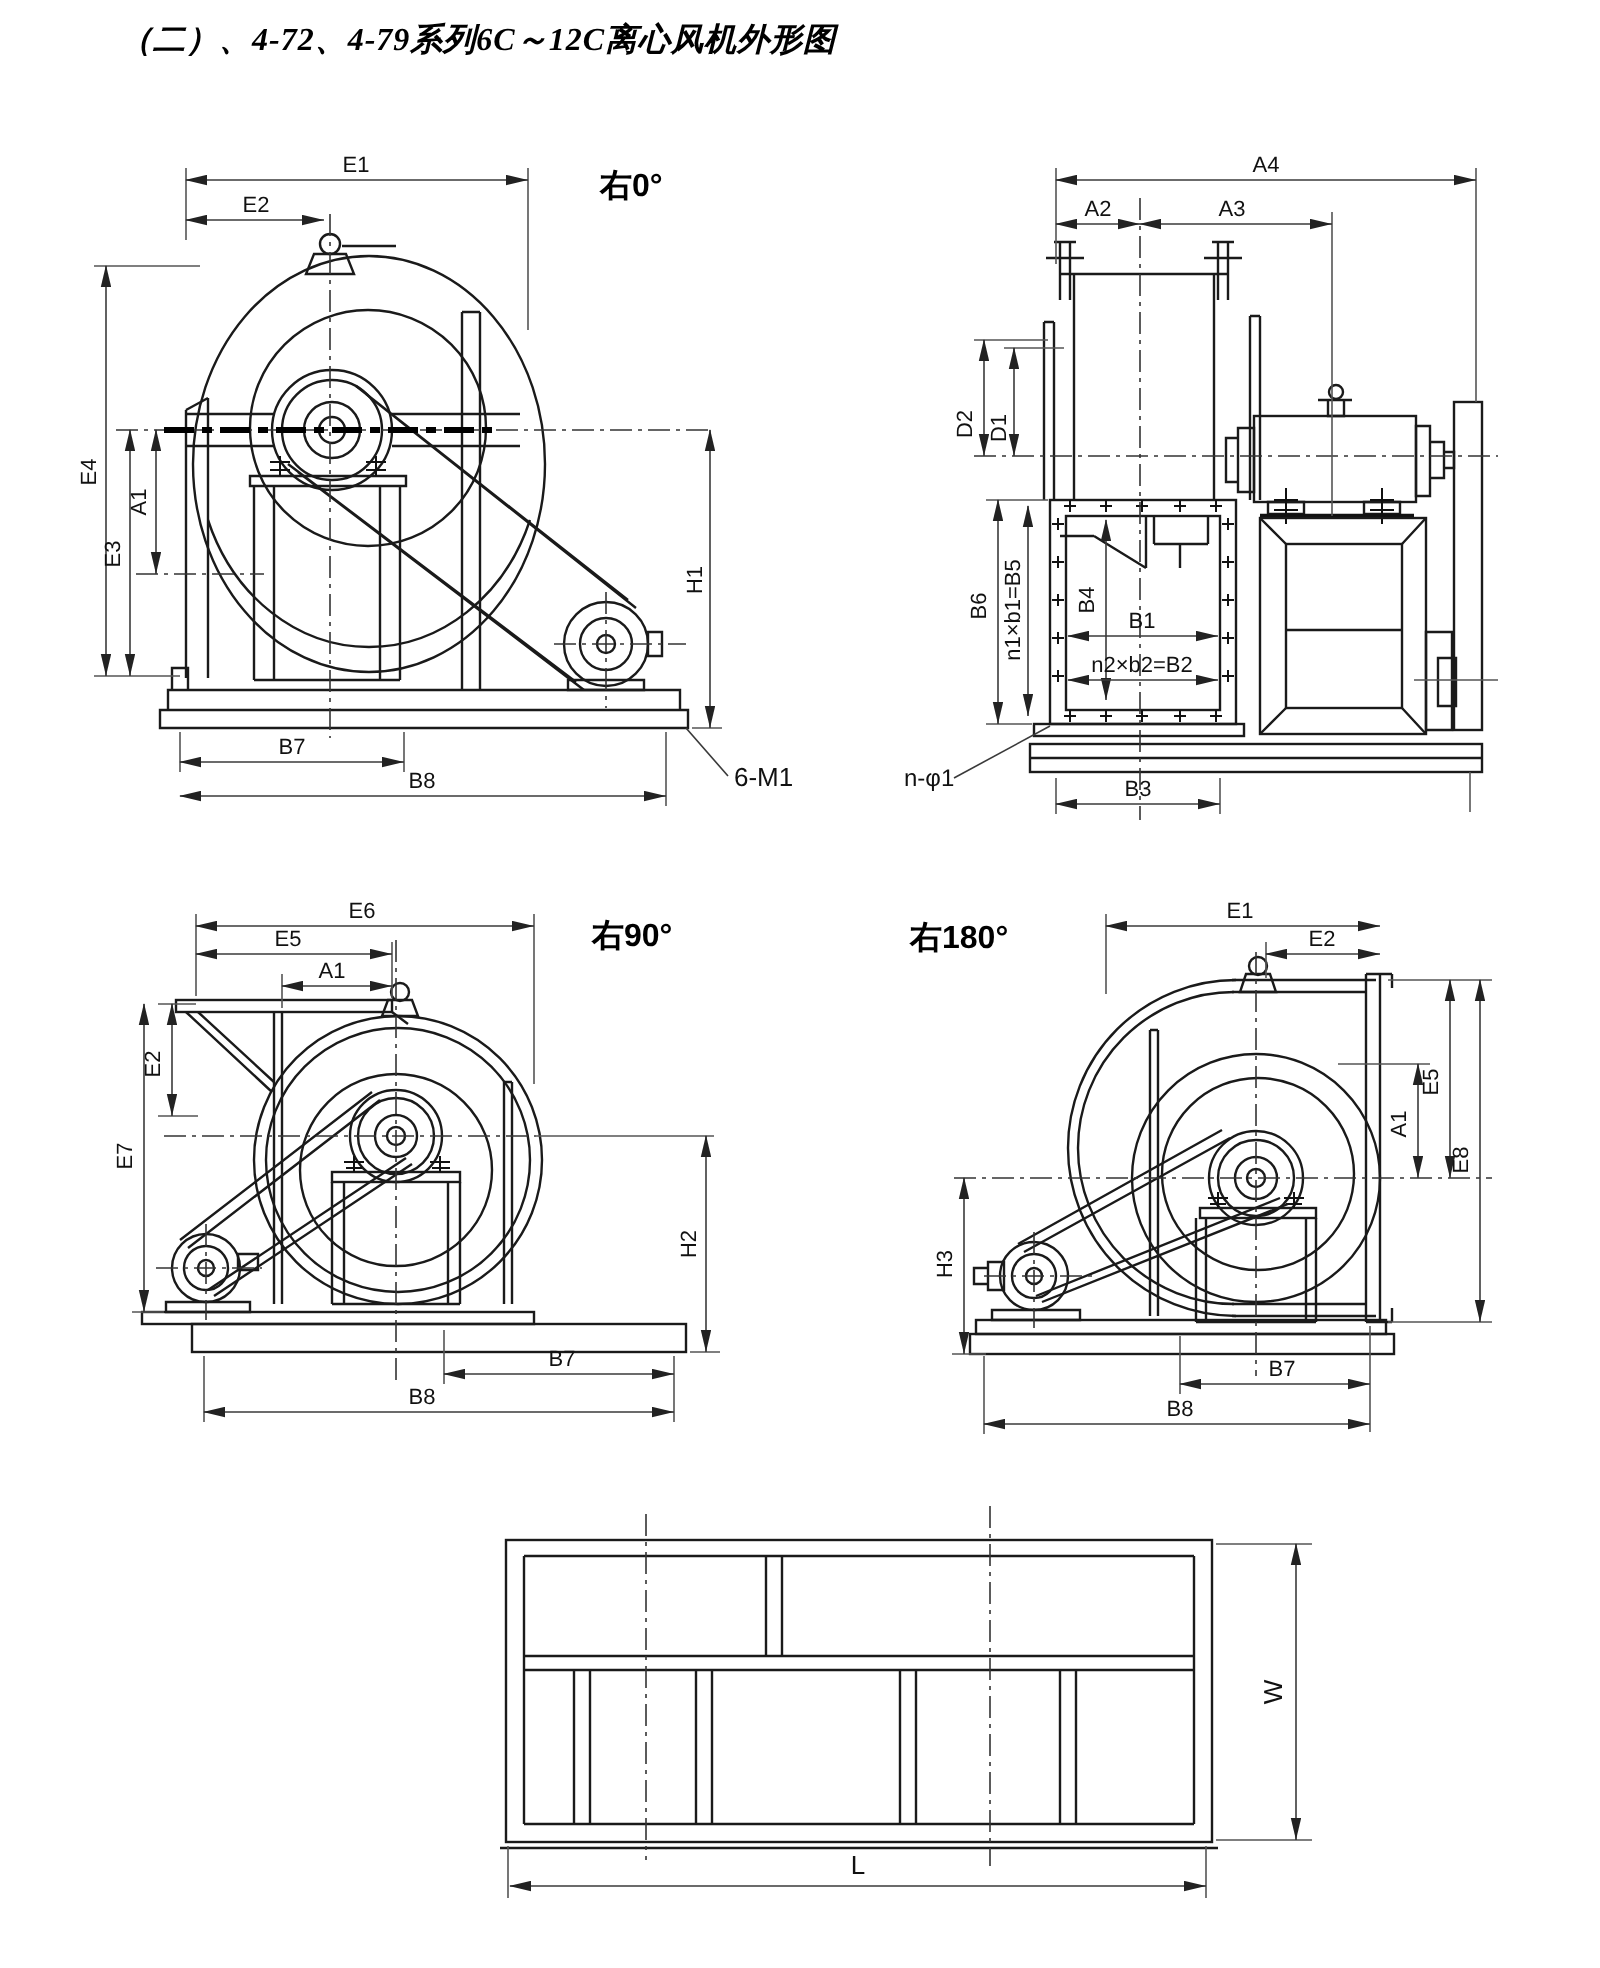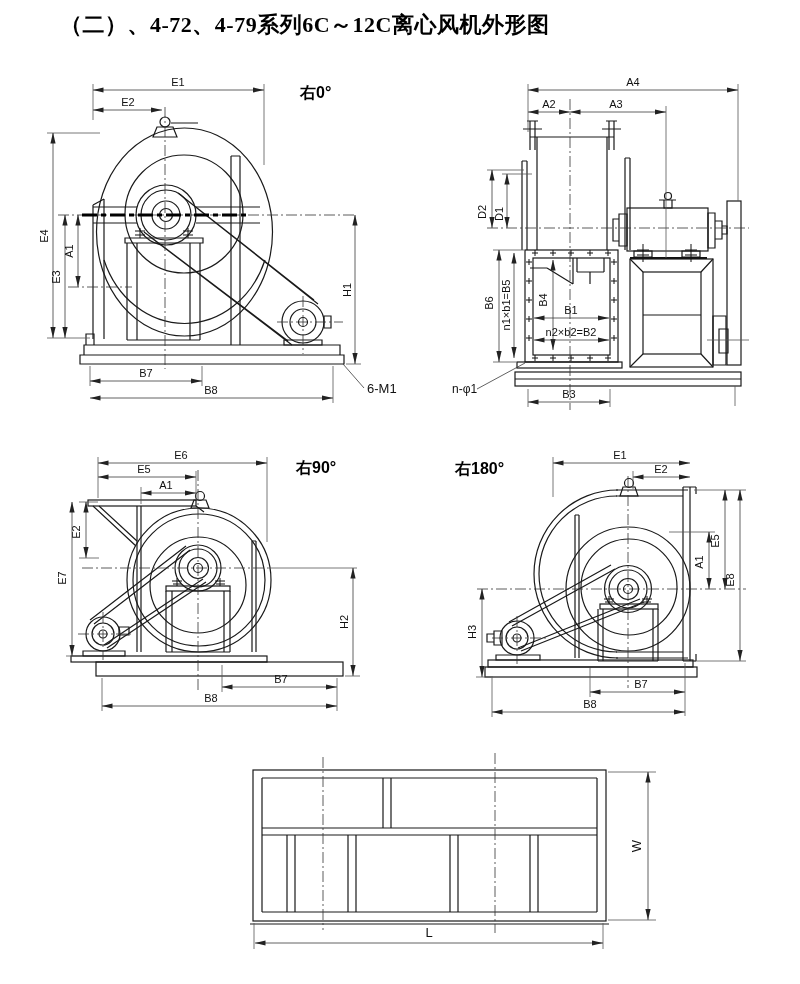--- a/index.html
+++ b/index.html
@@ -1,20 +1,20 @@
 <!DOCTYPE html>
 <html><head>
 <meta charset="utf-8">
 <style>
   html,body{margin:0;padding:0;background:#ffffff;}
   body{width:800px;height:984px;position:relative;overflow:hidden;
        font-family:"Liberation Sans",sans-serif;}
   #title{position:absolute;left:60px;top:10px;width:700px;
          font-family:"Liberation Serif",serif;font-weight:bold;
-         font-size:22px;color:#000;letter-spacing:0.5px;white-space:nowrap;}
+         font-size:16px;color:#000;letter-spacing:0.5px;white-space:nowrap;font-style:italic;}
   svg{position:absolute;left:0;top:0;}
   .ol{stroke:#1a1a1a;stroke-width:1.2;fill:none;}
   .thk{stroke:#111;stroke-width:2.2;fill:none;}
   .bolt{stroke:#111;stroke-width:1;fill:none;}
   .dim{stroke:#3a3a3a;stroke-width:0.8;fill:none;}
   .ext{stroke:#555;stroke-width:0.8;fill:none;}
   .cl{stroke:#333;stroke-width:0.8;fill:none;stroke-dasharray:11 3 2 3;}
   .clh{stroke:#000;stroke-width:3;fill:none;stroke-dasharray:15 4 5 4;}
   text.d{font-family:"Liberation Sans",sans-serif;font-size:11px;fill:#111;}
   text.c{font-family:"Liberation Sans",sans-serif;font-size:16px;font-weight:600;fill:#000;}

